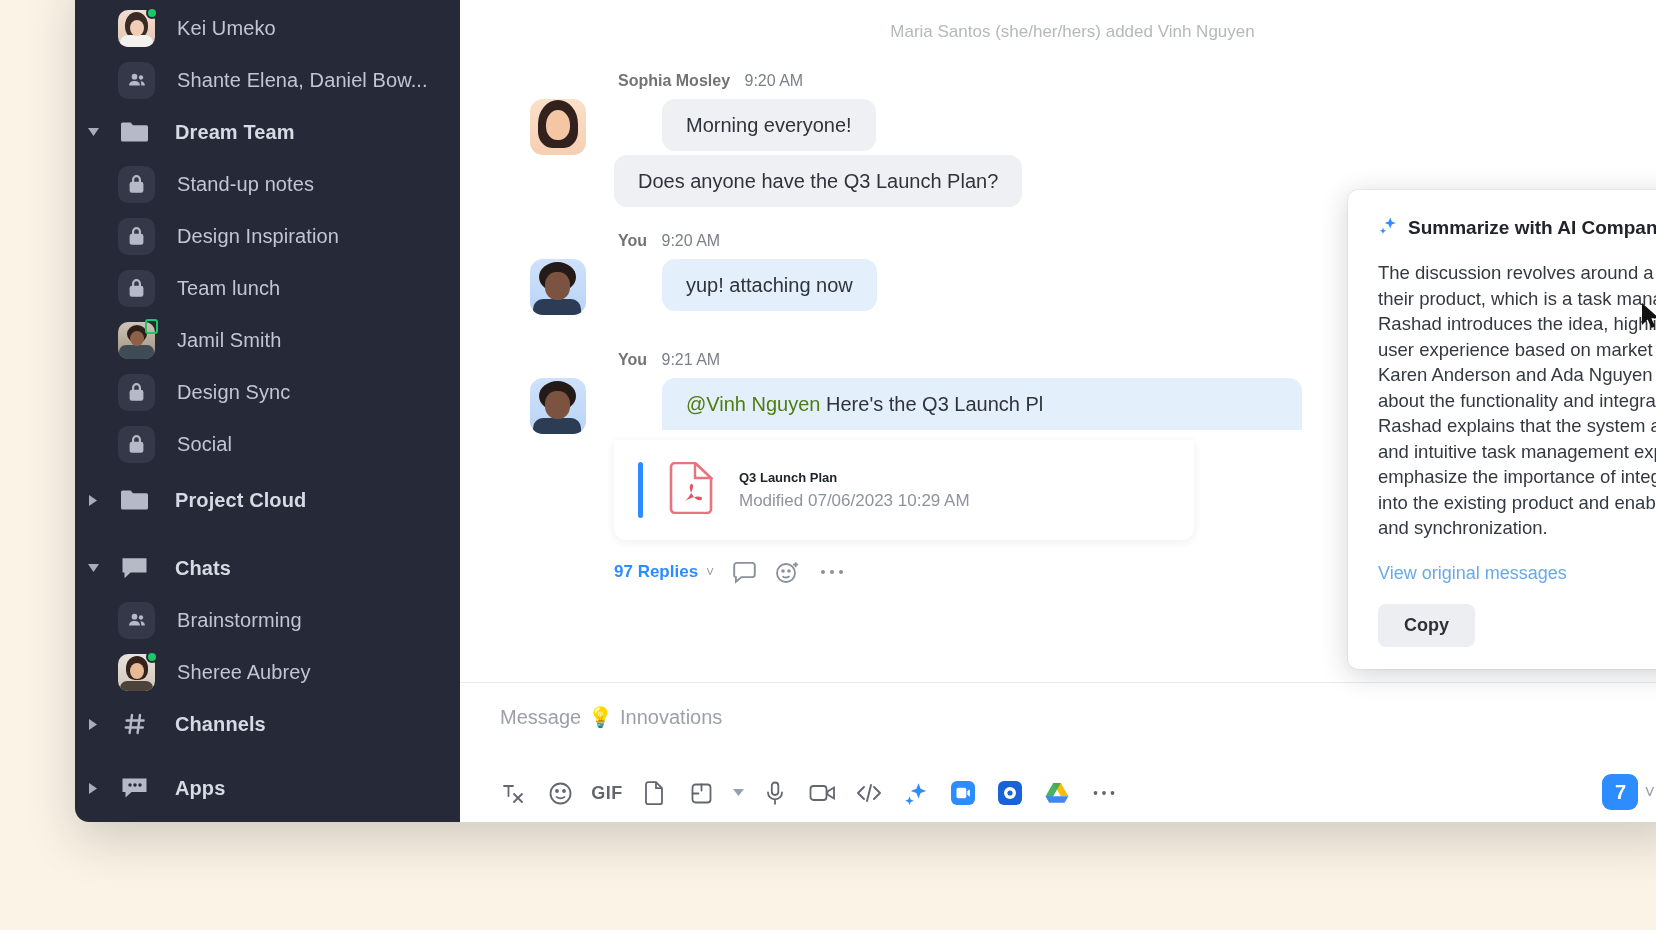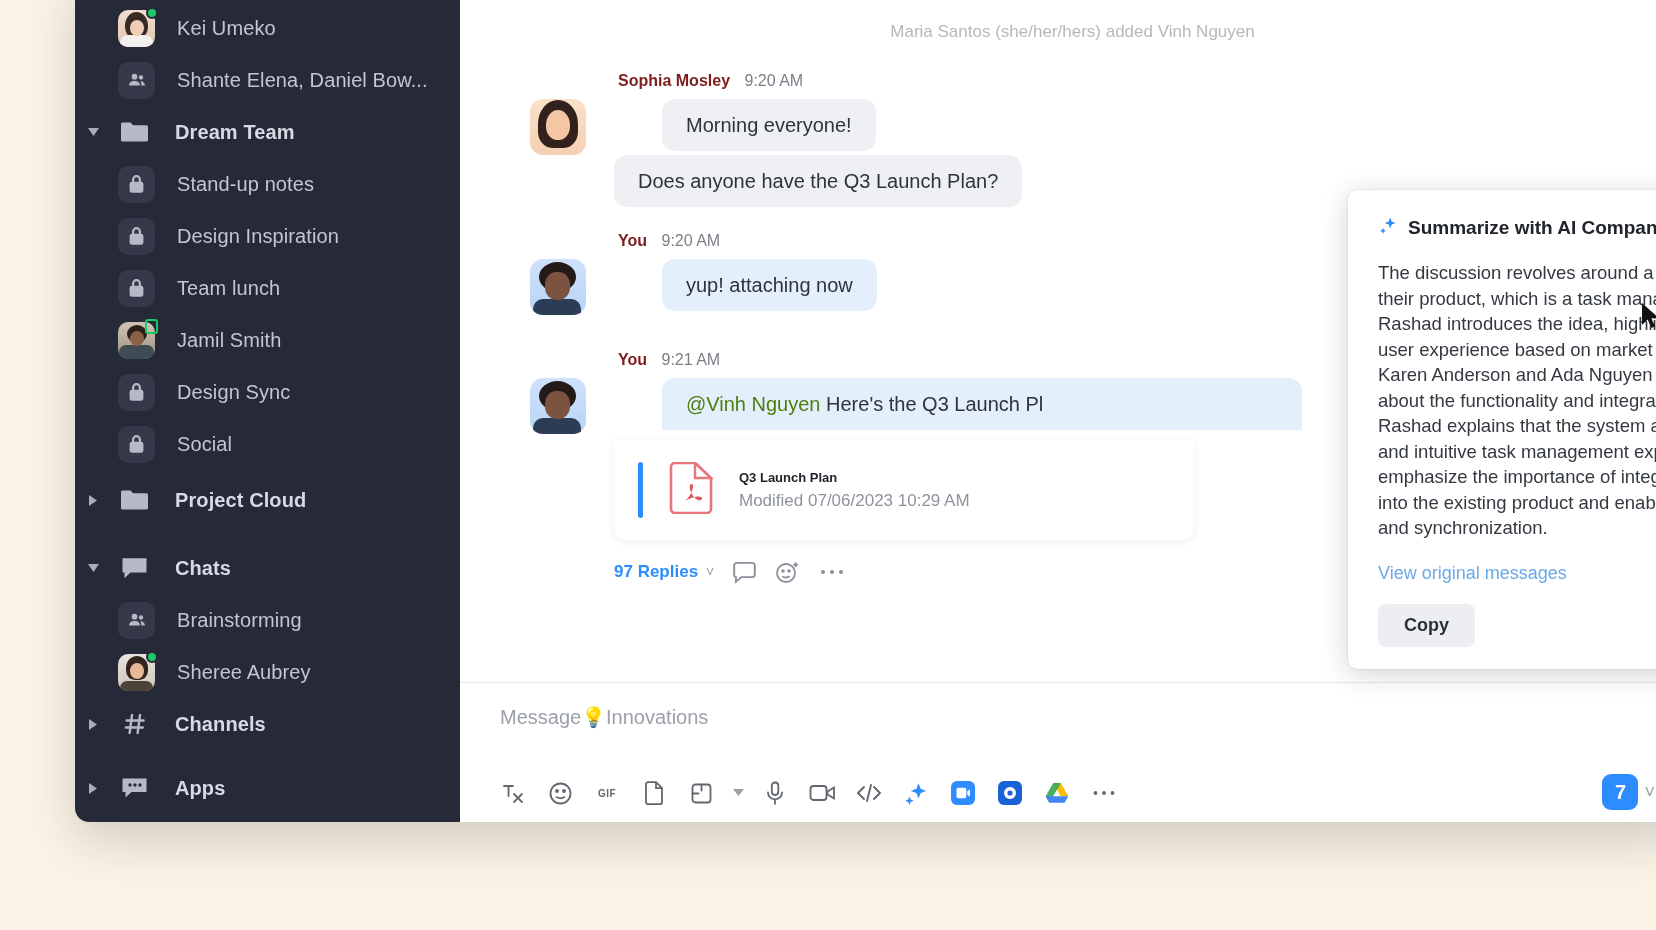--- a/index.html
+++ b/index.html
@@ -136,21 +136,21 @@
   .sysmsg {
     text-align: center;
     color: #b5b8be;
     font-size: 17px;
     padding-top: 50px;
   }
   .messages { position: relative; flex: 1 1 auto; padding: 0 40px; }
 
   .msg { position: relative; margin-top: 30px; }
   .msg-head { margin-left: 118px; font-size: 16px; color: #7b7f88; }
-  .msg-head .name { font-weight: bold; color: #7f1d1d; margin-right: 10px; }
+  .msg-head .name { font-weight: bold; color: #737373; margin-right: 10px; }
   .msg-body { display: flex; align-items: flex-start; margin-top: 9px; gap: 48px; }
   .msg-avatar {
     width: 56px; height: 56px; flex: 0 0 56px;
     border-radius: 13px; overflow: hidden; position: relative;
     margin-left: 30px;
   }
   .bubble {
     margin-left: 28px;
     background: #eef0f4;
     border-radius: 13px;
@@ -197,21 +197,21 @@
 
   
   .composer {
     border-top: 1px solid #e8eaee;
     padding: 22px 40px 0 40px;
     height: 140px;
     position: relative;
   }
   .composer-placeholder {
     font-size: 20px; color: #9ba0a9;
-    display: flex; align-items: center; gap: 0;
+    display: flex; align-items: center; gap: 7px;
   }
   .toolbar {
     position: absolute; left: 36px; bottom: 12px;
     display: flex; align-items: center; gap: 13px;
   }
   .tb { width: 34px; height: 34px; display: flex; align-items: center; justify-content: center; color: #62666e; }
   .tb.small-chev { width: 14px; color:#9aa0ab; }
   .right-tools {
     position: absolute; right: 30px; bottom: 12px;
     display: flex; align-items: center; gap: 6px;
@@ -556,21 +556,21 @@
           </span>
           <span class="tb">
             <svg width="25" height="25" viewBox="0 0 25 25" fill="none" stroke="#62666e" stroke-width="1.8">
               <circle cx="12.5" cy="12.5" r="10"></circle>
               <circle cx="9" cy="10" r="1" fill="#62666e"></circle>
                 <circle cx="16" cy="10" r="1" fill="#62666e"></circle>
               <path d="M8 15.5c2 2.4 7 2.4 9 0"></path>
             </svg>
           </span>
           <span class="tb">
-            <span style="font-size:10px;font-weight:bold;letter-spacing:.5px;color:#62666e;">GIF</span>
+            <span style="font-size:18px;font-weight:bold;letter-spacing:.5px;color:#62666e;">GIF</span>
           </span>
           <span class="tb">
             <svg width="20" height="25" viewBox="0 0 20 25" fill="none" stroke="#62666e" stroke-width="1.8">
               <path d="M2 3.2a2 2 0 0 1 2-2h8l6 6v14a2 2 0 0 1-2 2H4a2 2 0 0 1-2-2z"></path>
               <path d="M12 1.2v6h6"></path>
             </svg>
           </span>
           <span class="tb">
             <svg width="23" height="23" viewBox="0 0 23 23" fill="none" stroke="#62666e" stroke-width="1.8">
               <rect x="2.5" y="2.5" width="18" height="18" rx="3"></rect>

